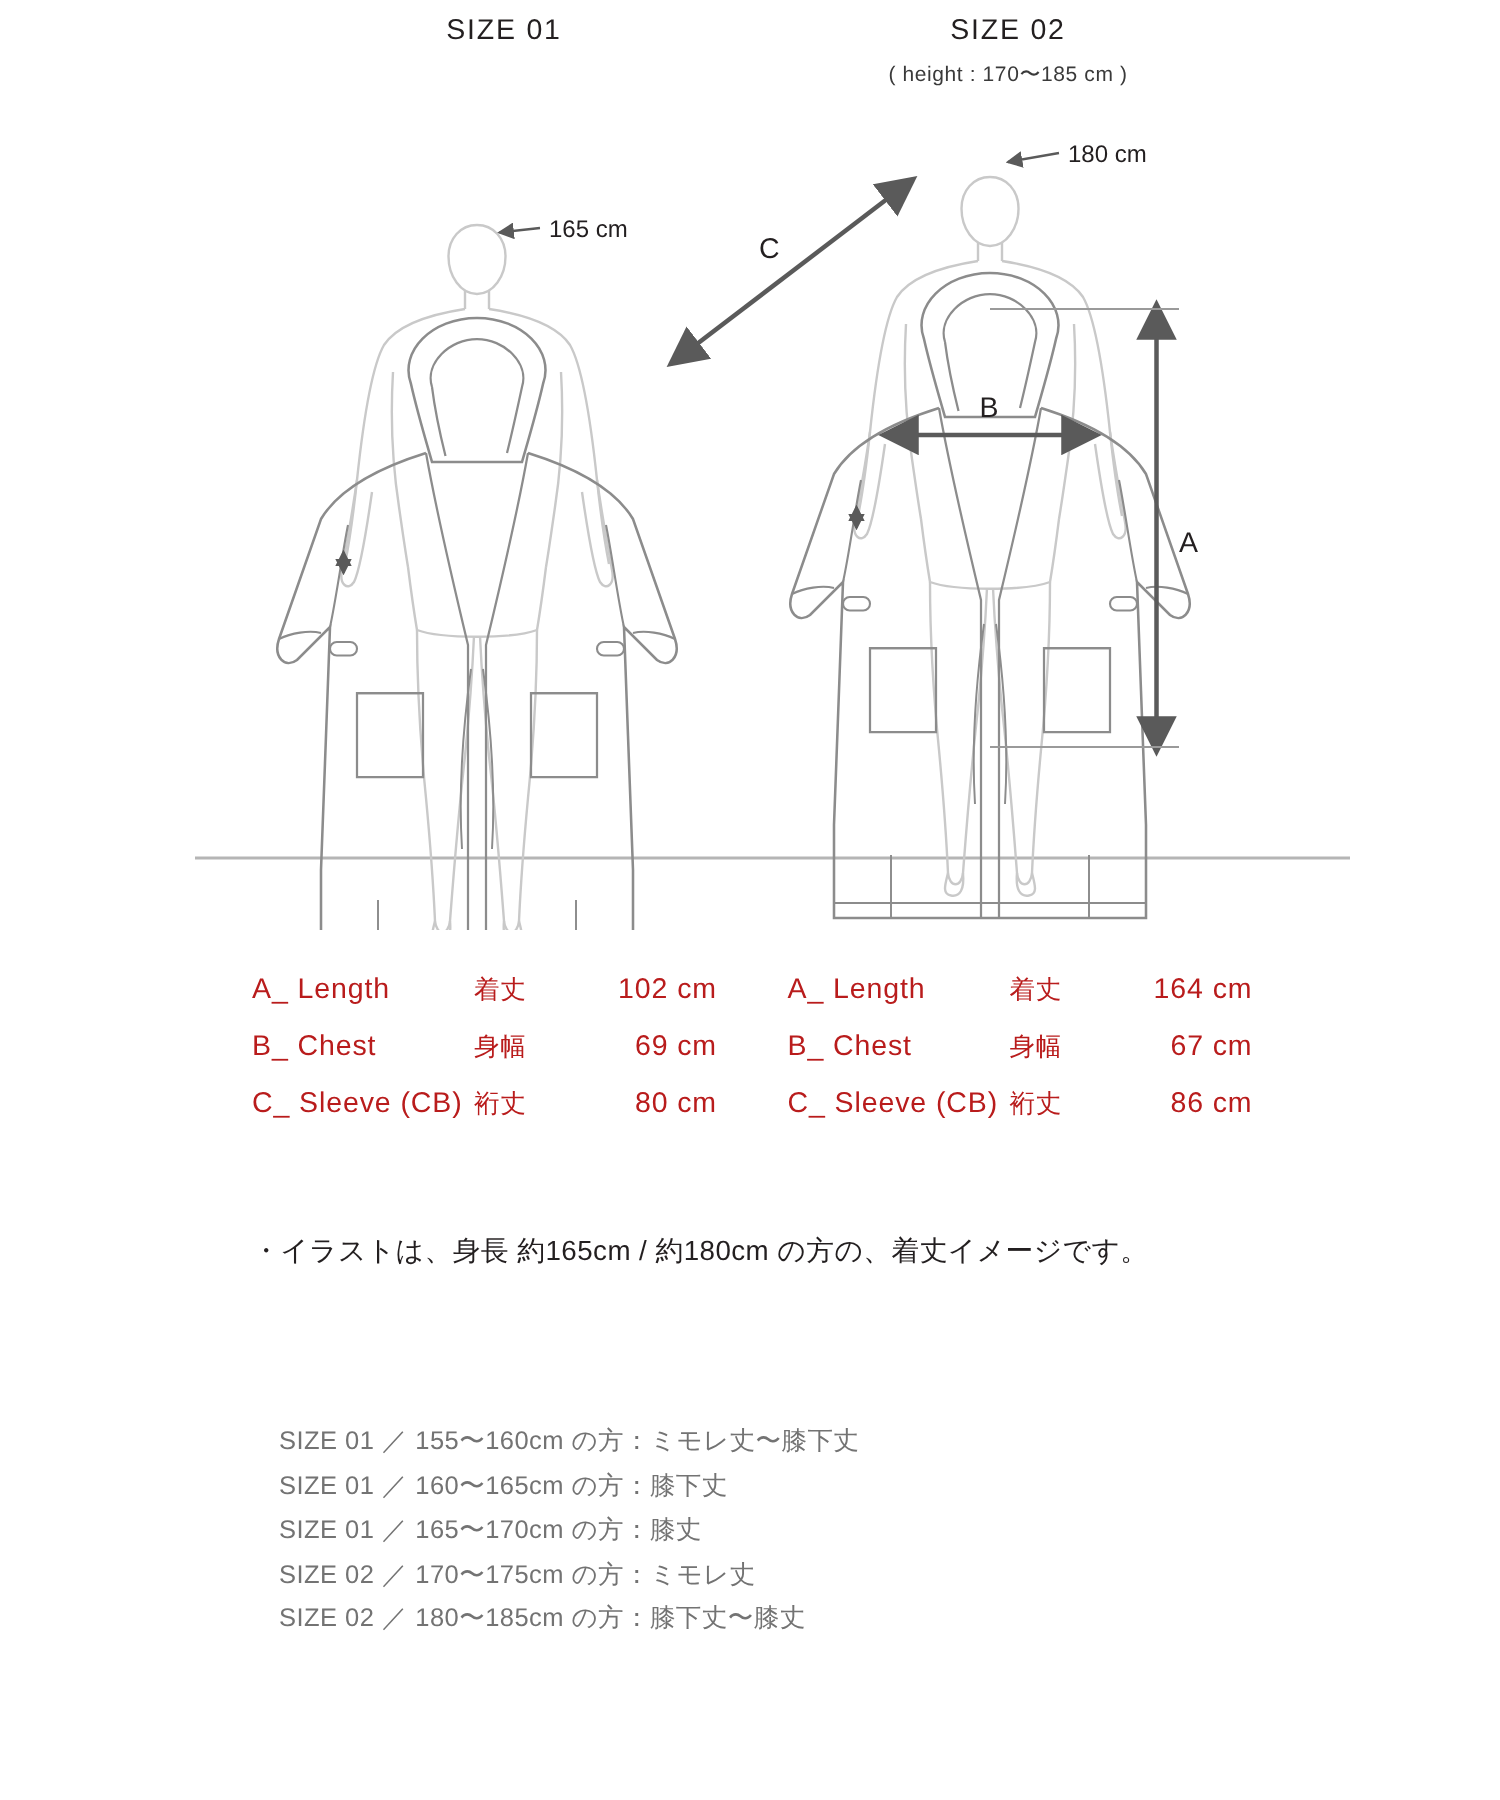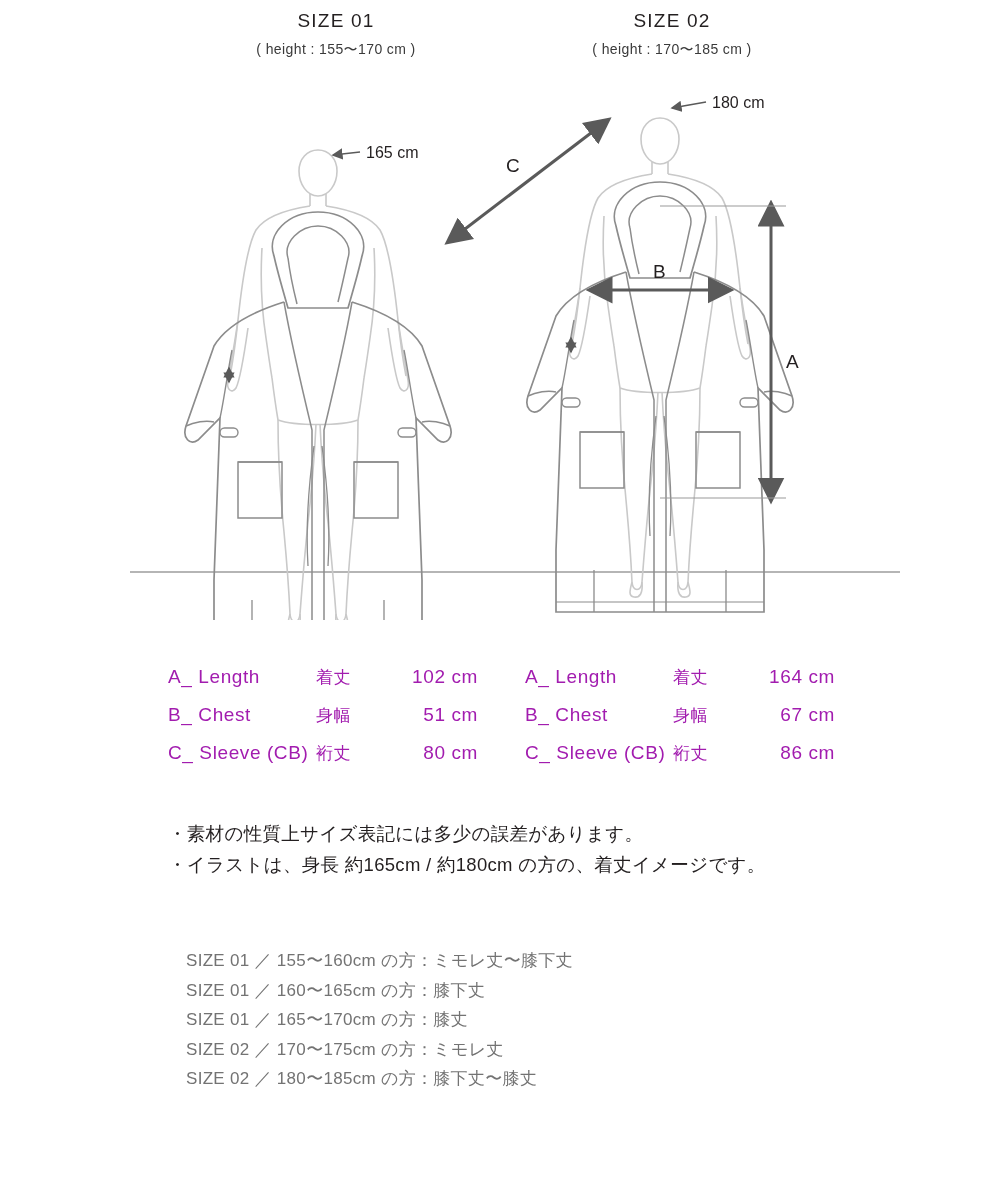--- a/index.html
+++ b/index.html
@@ -48,21 +48,21 @@
     left: 0;
     top: 80px;
     width: 1000px;
     height: 540px;
   }
 
   
   .spec-table {
     position: absolute;
     font-size: 19px;
-    color: #a21caf;
+    color: #b91c1c;
   }
   #spec-01 { left: 168px; top: 648px; }
   #spec-02 { left: 525px; top: 648px; }
   .spec-row {
     display: flex;
     align-items: baseline;
     height: 38px;
   }
   .spec-code {
     width: 148px;
@@ -73,21 +73,20 @@
     width: 66px;
     font-size: 17px;
     letter-spacing: 0.5px;
     white-space: nowrap;
   }
   .spec-val {
     width: 96px;
     text-align: right;
     letter-spacing: 0.6px;
     white-space: nowrap;
-    margin-top: 18px;
   }
 
   
   .notes {
     position: absolute;
     left: 168px;
     top: 818px;
     width: 800px;
   }
   .note-line {
@@ -125,21 +124,20 @@
     font-family: "Liberation Sans", sans-serif;
   }
 </style>
 </head>
 <body>
 
 <div class="page">
 
   <div class="size-head" id="head-01">
     <div class="title">SIZE 01</div>
-    <div class="sub">( height : 155〜170 cm )</div>
   </div>
   <div class="size-head" id="head-02">
     <div class="title">SIZE 02</div>
     <div class="sub">( height : 170〜185 cm )</div>
   </div>
 
   <div class="illus">
     <svg width="1000" height="540" viewBox="0 0 1000 540" xmlns="http://www.w3.org/2000/svg">
       <defs>
         <marker id="arrHead" markerWidth="9" markerHeight="9" refX="7.5" refY="4.5" orient="auto">
@@ -274,21 +272,21 @@
 
   <div class="spec-table" id="spec-01">
     <div class="spec-row">
       <span class="spec-code">A_ Length</span>
       <span class="spec-jp">着丈</span>
       <span class="spec-val">102 cm</span>
     </div>
     <div class="spec-row">
       <span class="spec-code">B_ Chest</span>
       <span class="spec-jp">身幅</span>
-      <span class="spec-val">51 cm</span>
+      <span class="spec-val">69 cm</span>
     </div>
     <div class="spec-row">
       <span class="spec-code">C_ Sleeve (CB)</span>
       <span class="spec-jp">裄丈</span>
       <span class="spec-val">80 cm</span>
     </div>
   </div>
 
   <div class="spec-table" id="spec-02">
     <div class="spec-row">
@@ -302,21 +300,20 @@
       <span class="spec-val">67 cm</span>
     </div>
     <div class="spec-row">
       <span class="spec-code">C_ Sleeve (CB)</span>
       <span class="spec-jp">裄丈</span>
       <span class="spec-val">86 cm</span>
     </div>
   </div>
 
   <div class="notes">
-    <div class="note-line">・素材の性質上サイズ表記には多少の誤差があります。</div>
     <div class="note-line">・イラストは、身長 約165cm / 約180cm の方の、着丈イメージです。</div>
   </div>
 
   <div class="guide">
     <div class="guide-line">SIZE 01 ／ 155〜160cm の方：ミモレ丈〜膝下丈</div>
     <div class="guide-line">SIZE 01 ／ 160〜165cm の方：膝下丈</div>
     <div class="guide-line">SIZE 01 ／ 165〜170cm の方：膝丈</div>
     <div class="guide-line">SIZE 02 ／ 170〜175cm の方：ミモレ丈</div>
     <div class="guide-line">SIZE 02 ／ 180〜185cm の方：膝下丈〜膝丈</div>
   </div>

